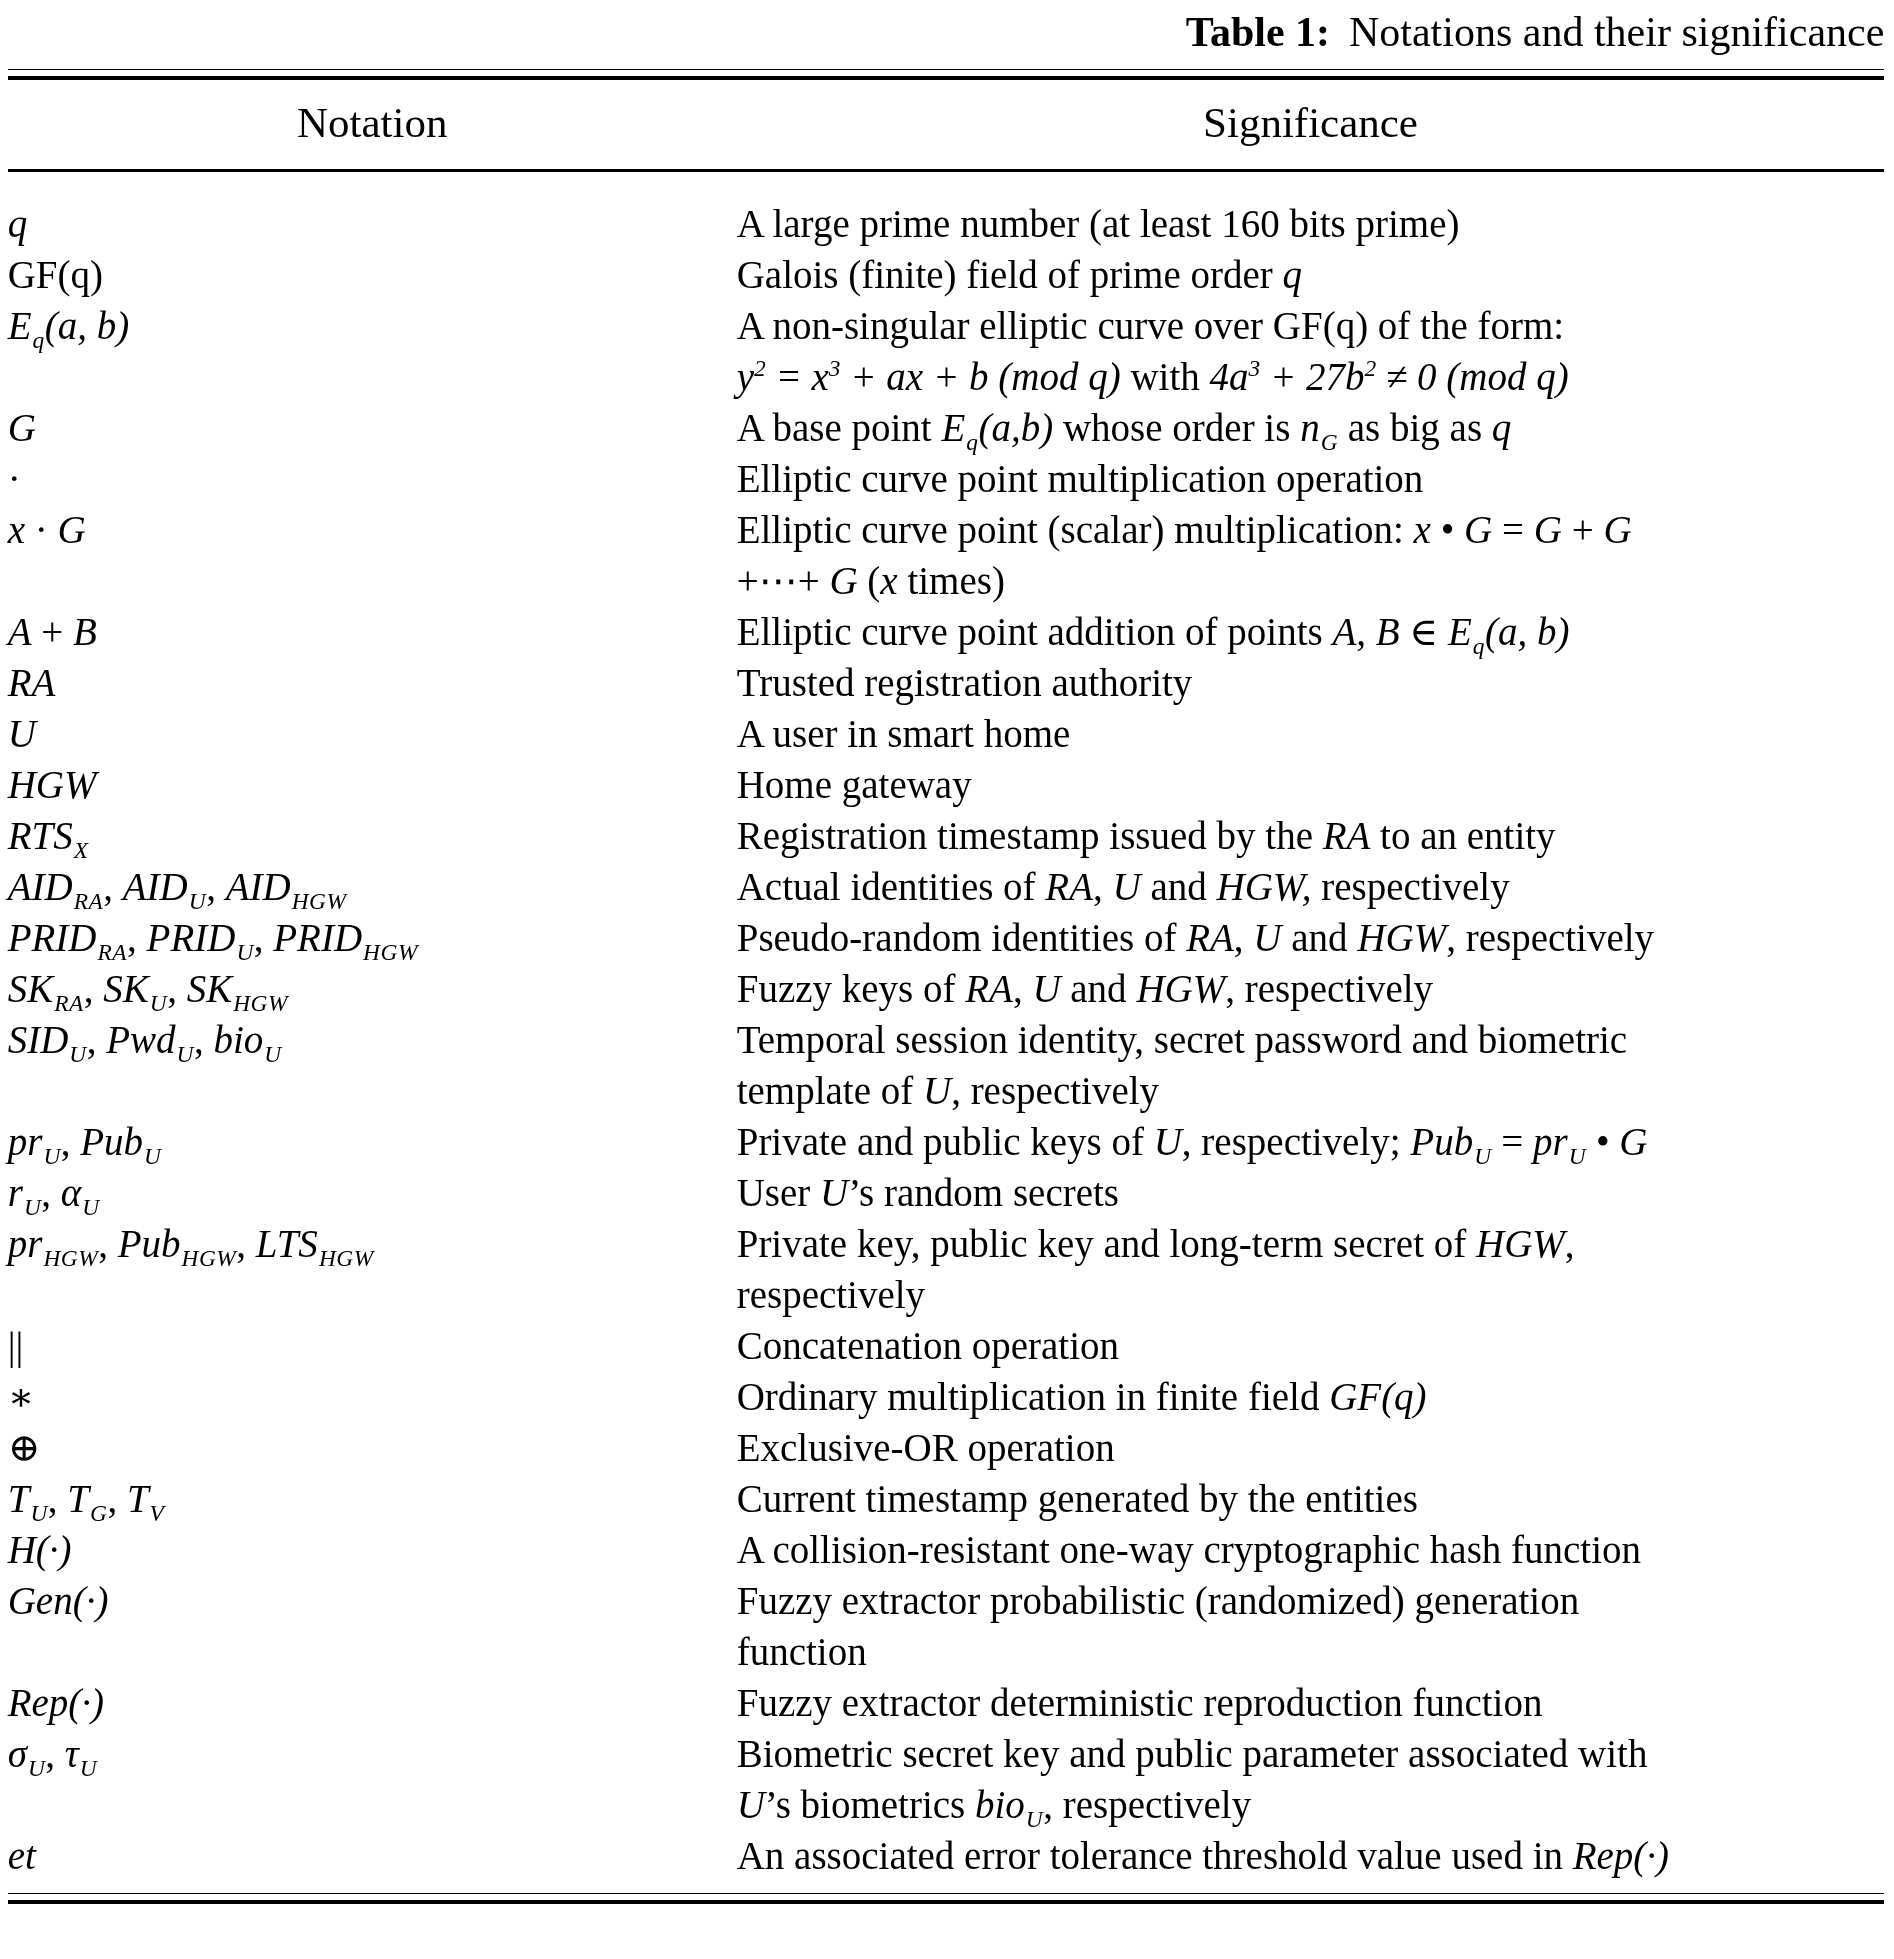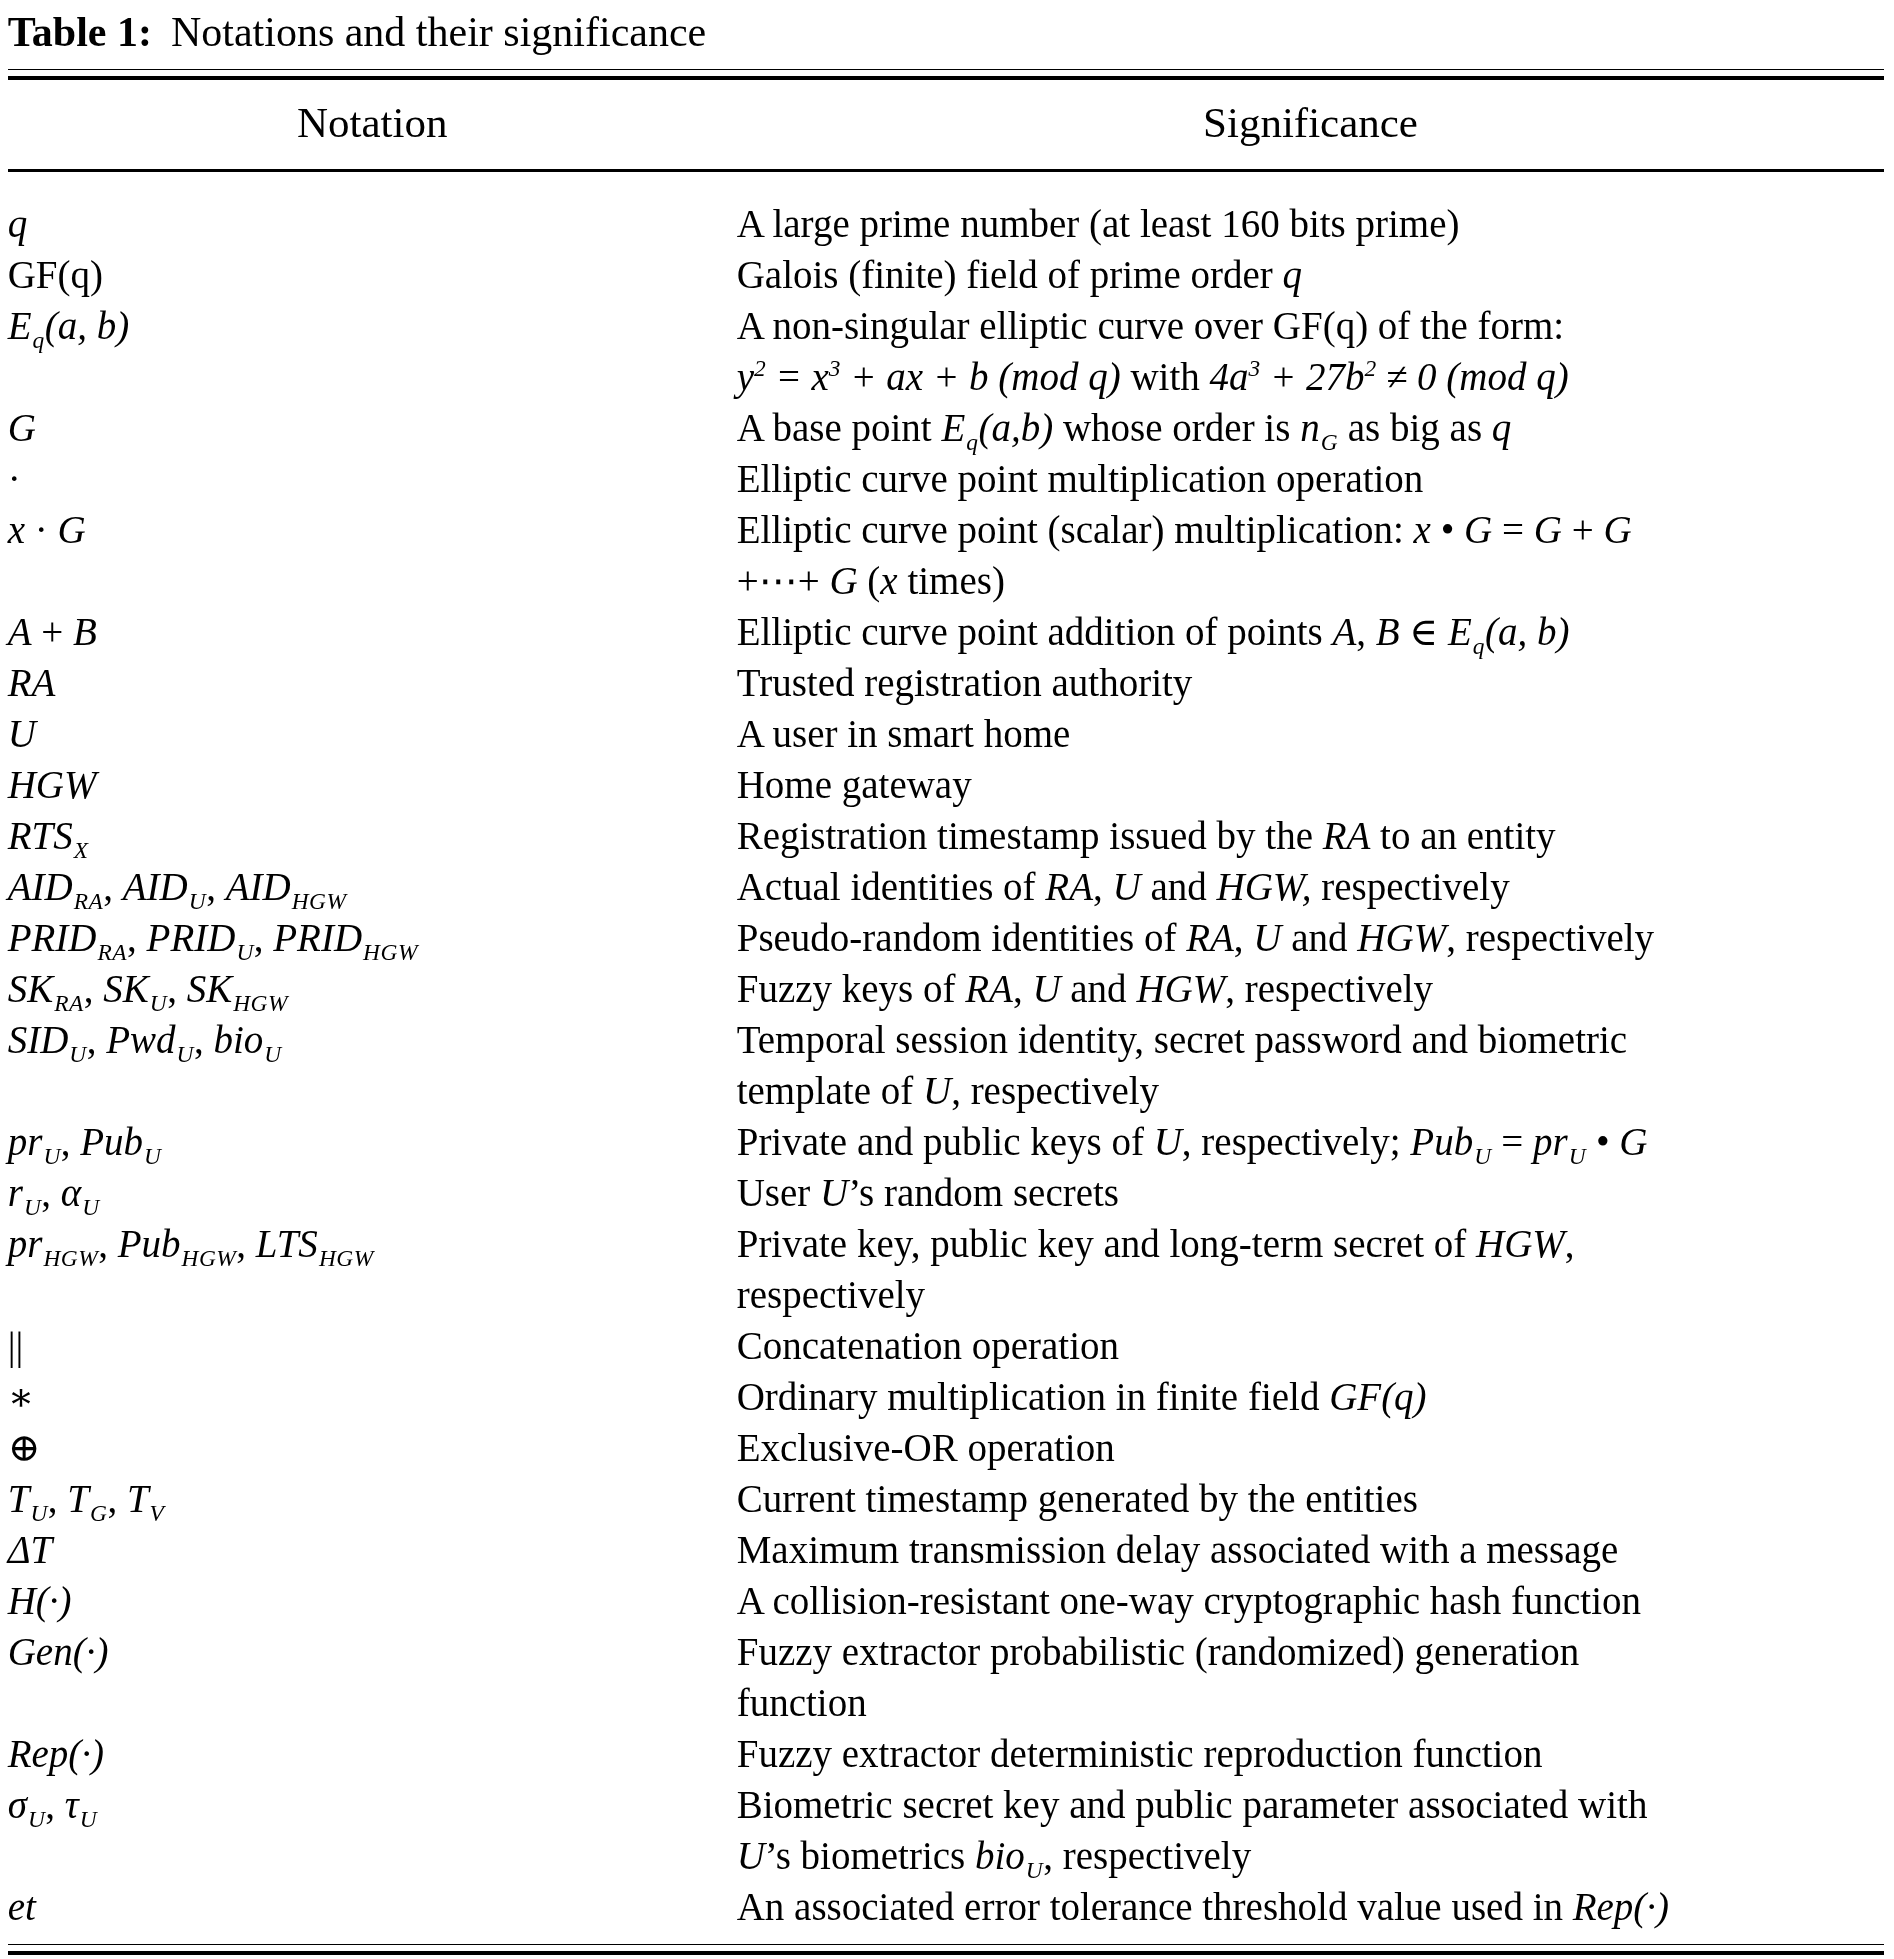--- a/index.html
+++ b/index.html
@@ -8,21 +8,21 @@
     background: #ffffff;
     color: #000000;
     font-family: "Liberation Serif", "DejaVu Serif", serif;
   }
   .page {
     width: 1894px;
     box-sizing: border-box;
     padding: 5.8px 9.7px 0 7.7px;
   }
   .caption {
-    text-align: left;
+    text-align: right;
     font-size: 42px;
     line-height: 1.15;
     padding: 1.9px 0 13.5px 0;
   }
   .caption .cap-label { font-weight: bold; }
   .caption .cap-text { margin-left: 0.45em; }
   .drule {
     border-top: 1.9px solid #000;
     border-bottom: 4.8px solid #000;
     height: 5.8px;
@@ -170,24 +170,20 @@
         </tr>
         <tr>
           <td><span>⊕</span></td>
           <td><span>Exclusive-OR operation</span></td>
         </tr>
         <tr>
           <td><span class="i">T</span><sub class="sub">U</sub><span>, </span><span class="i">T</span><sub class="sub">G</sub><span>, </span><span class="i">T</span><sub class="sub">V</sub></td>
           <td><span>Current timestamp generated by the entities</span></td>
         </tr>
         <tr>
-          <td><span class="i">ΔT</span></td>
-          <td><span>Maximum transmission delay associated with a message</span></td>
-        </tr>
-        <tr>
           <td><span class="i">H(·)</span></td>
           <td><span>A collision-resistant one-way cryptographic hash function</span></td>
         </tr>
         <tr>
           <td><span class="i">Gen(·)</span></td>
           <td><span>Fuzzy extractor probabilistic (randomized) generation</span><br><span>function</span></td>
         </tr>
         <tr>
           <td><span class="i">Rep(·)</span></td>
           <td><span>Fuzzy extractor deterministic reproduction function</span></td>

